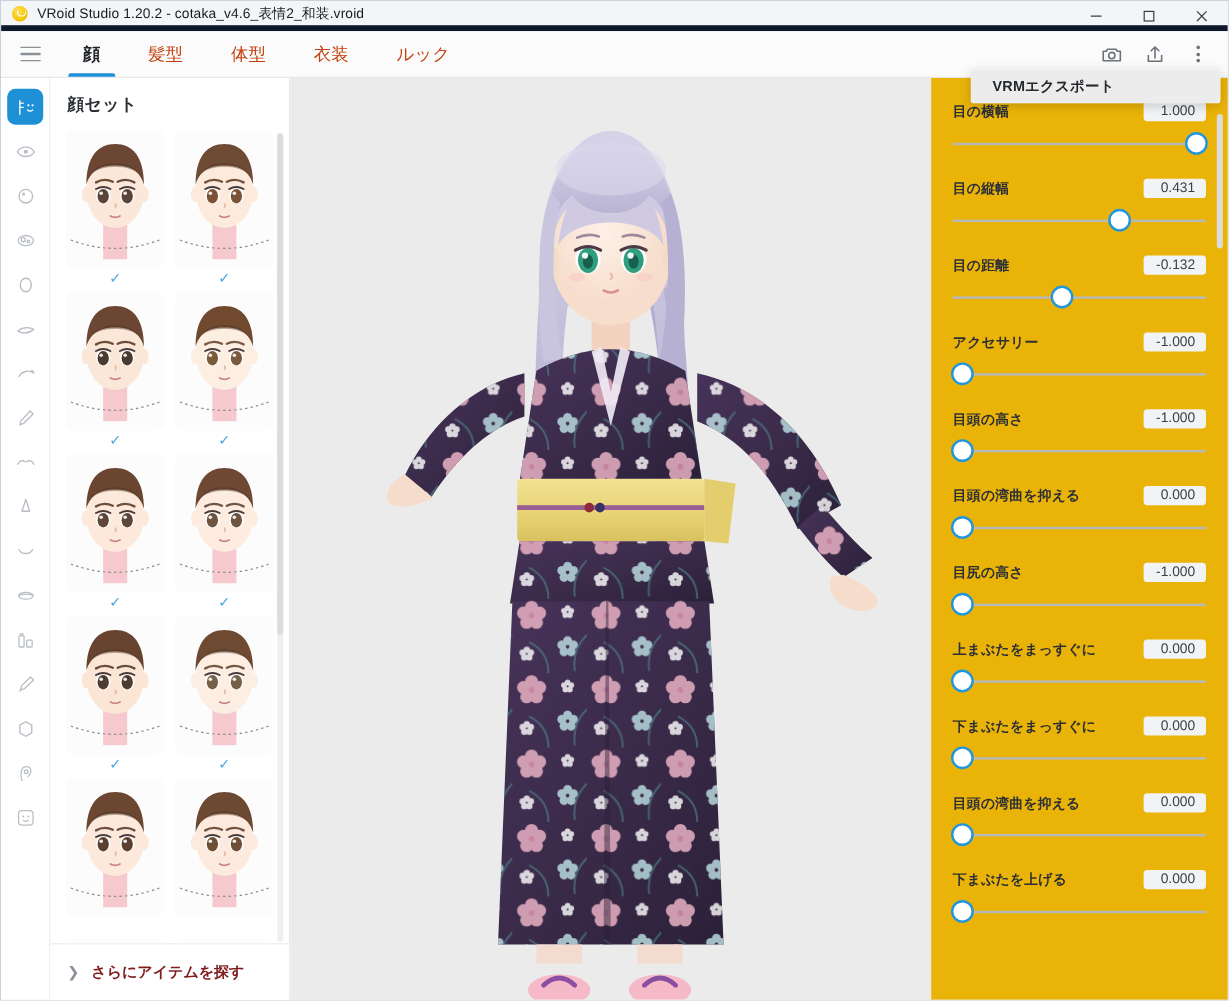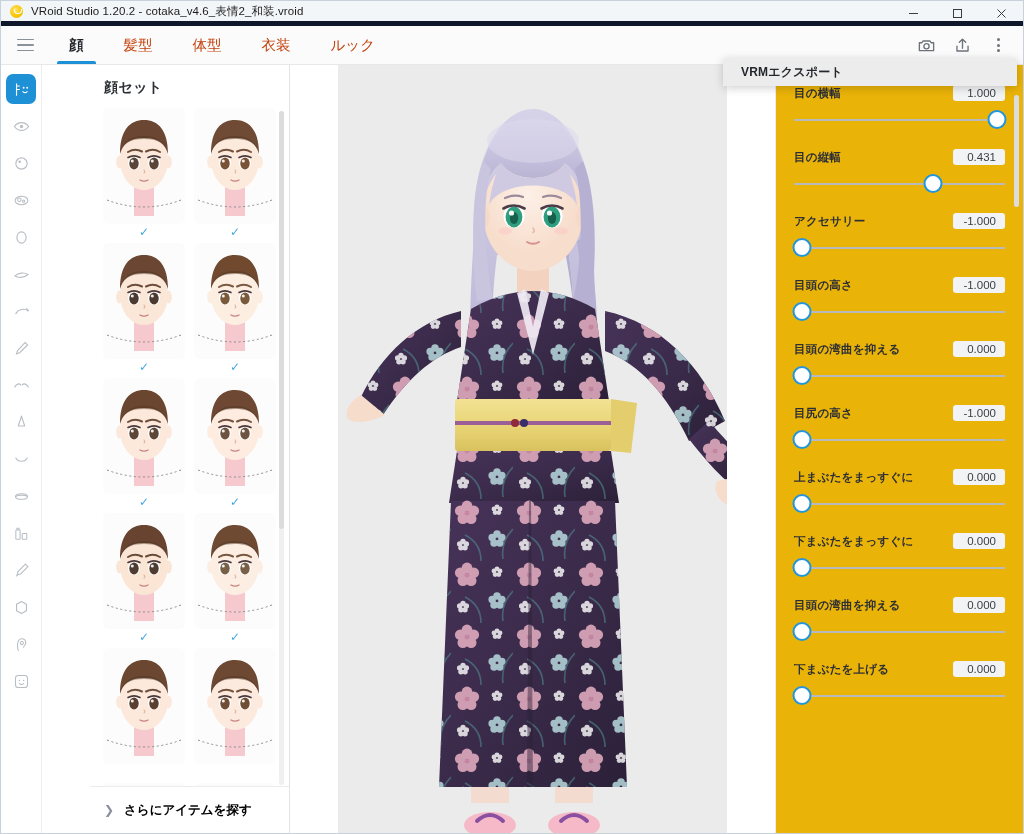--- a/index.html
+++ b/index.html
@@ -81,21 +81,21 @@
     padding-right: 8px; gap: 2px;
   }
   .tool-btn {
     width: 34px; height: 34px; display: flex; align-items: center; justify-content: center;
     color: #6d7279; border-radius: 4px;
   }
   .kebab { display: flex; flex-direction: column; gap: 2.5px; align-items: center; }
   .kebab i { width: 3px; height: 3px; background: #6d7279; border-radius: 50%; display: block; }
 
   
-  .body-row { flex: 1 1 auto; display: flex; min-height: 0; position: relative; gap: 48px; }
+  .body-row { flex: 1 1 auto; display: flex; min-height: 0; position: relative; }
 
   
   .rail {
     width: 41px; flex: 0 0 41px; background: #ffffff;
     border-right: 1px solid #ededed;
     display: flex; flex-direction: column; align-items: center;
     padding-top: 9px; gap: 7px; overflow: hidden;
   }
   .rail-item {
     width: 30px; height: 30px; border-radius: 7px;
@@ -138,21 +138,21 @@
   .panel-scroll .thumbv {
     position: absolute; top: 0; left: 0; width: 5px; height: 62%;
     background: #dcdcdc; border-radius: 3px;
   }
   .panel-footer {
     flex: 0 0 auto; height: 47px; border-top: 1px solid #ececec;
     display: flex; align-items: center; padding-left: 14px; gap: 10px;
     background: #fff;
   }
   .panel-footer .chev { color: #8a9099; font-size: 12px; line-height: 1; }
-  .panel-footer .more-label { font-size: 12.5px; color: #000000; font-weight: 600; }
+  .panel-footer .more-label { font-size: 12.5px; color: #7f1d1d; font-weight: 600; }
 
   
   .viewport {
     flex: 1 1 auto; position: relative; background: #ebebeb; overflow: hidden;
   }
   .avatar { position: absolute; left: 50%; transform: translateX(-50%); top: 0; }
 
   
   .params {
     width: 248px; flex: 0 0 248px; background: #eab308;
@@ -177,21 +177,21 @@
     position: absolute; top: 1px; width: 19px; height: 19px; border-radius: 50%;
     background: #ffffff; border: 2px solid #2196dd; transform: translateX(-50%);
   }
   .params-scroll {
     position: absolute; top: 30px; right: 4px; width: 5px; height: 112px;
     background: #dcdcdc; border-radius: 3px;
   }
 
   
   .menu {
-    position: absolute; top: 57px; right: 6px; width: 294px;
+    position: absolute; top: 57px; right: 6px; width: 208px;
     background: #ffffff; box-shadow: 0 2px 10px rgba(0,0,0,.19);
     border-radius: 2px; z-index: 60; padding: 0; overflow: hidden;
   }
   .menu-item {
     height: 28px; display: flex; align-items: center; padding-left: 18px;
     font-size: 12px; color: #24282c; font-weight: 700; letter-spacing: .2px;
   }
   .menu-item.hover { background: #ececec; }
 </style>
 </head>
@@ -858,20 +858,30 @@
       <span class="param-label">目の縦幅</span>
       <span class="param-value">0.431</span>
     </div>
     <div class="slider">
       <div class="slider-track"></div>
       <div class="slider-knob" style="left:66%;"></div>
     </div>
           </div>
           <div class="param">
     <div class="param-head">
+      <span class="param-label">目の距離</span>
+      <span class="param-value">-0.132</span>
+    </div>
+    <div class="slider">
+      <div class="slider-track"></div>
+      <div class="slider-knob" style="left:43%;"></div>
+    </div>
+          </div>
+          <div class="param">
+    <div class="param-head">
       <span class="param-label">アクセサリー</span>
       <span class="param-value">-1.000</span>
     </div>
     <div class="slider">
       <div class="slider-track"></div>
       <div class="slider-knob" style="left:4%;"></div>
     </div>
           </div>
           <div class="param">
     <div class="param-head">

